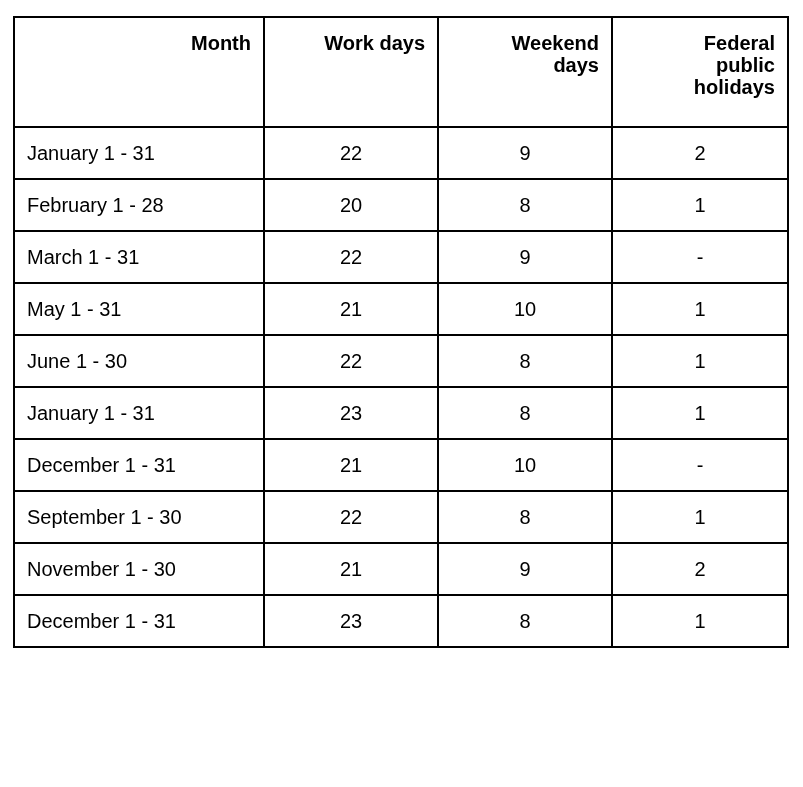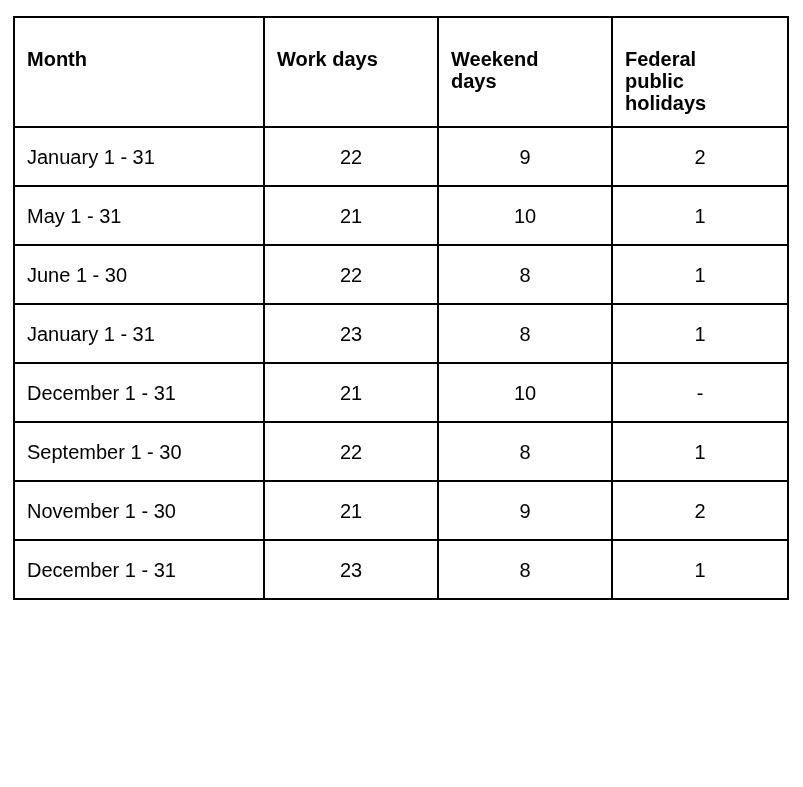--- a/index.html
+++ b/index.html
@@ -10,28 +10,28 @@
     width: 776px;
   }
   table.cal th, table.cal td {
     border: 2px solid #000;
     padding: 0 12px;
     font-size: 20px;
     line-height: 22px;
   }
   table.cal th {
     font-weight: bold;
-    text-align: left;
+    text-align: right;
     vertical-align: top;
     height: 110px;
-    padding-top: 30px;
+    padding-top: 14px;
     padding-bottom: 0;
     box-sizing: border-box;
   }
-  table.cal td { height: 59px; box-sizing: border-box; vertical-align: middle; }
+  table.cal td { height: 52px; box-sizing: border-box; vertical-align: middle; }
   table.cal td.num { text-align: center; }
   col.c1 { width: 250px; }
   col.c2 { width: 174px; }
   col.c3 { width: 174px; }
   col.c4 { width: 176px; }
 </style>
 </head>
 <body>
 
 <table class="cal">
@@ -59,20 +59,32 @@
         <span>holidays</span>
       </th>
     </tr>
   </thead>
   <tbody>
     <tr>
       <td>January 1 - 31</td>
       <td class="num">22</td>
       <td class="num">9</td>
       <td class="num">2</td>
+    </tr>
+    <tr>
+      <td>February 1 - 28</td>
+      <td class="num">20</td>
+      <td class="num">8</td>
+      <td class="num">1</td>
+    </tr>
+    <tr>
+      <td>March 1 - 31</td>
+      <td class="num">22</td>
+      <td class="num">9</td>
+      <td class="num">-</td>
     </tr>
     <tr>
       <td>May 1 - 31</td>
       <td class="num">21</td>
       <td class="num">10</td>
       <td class="num">1</td>
     </tr>
     <tr>
       <td>June 1 - 30</td>
       <td class="num">22</td>

